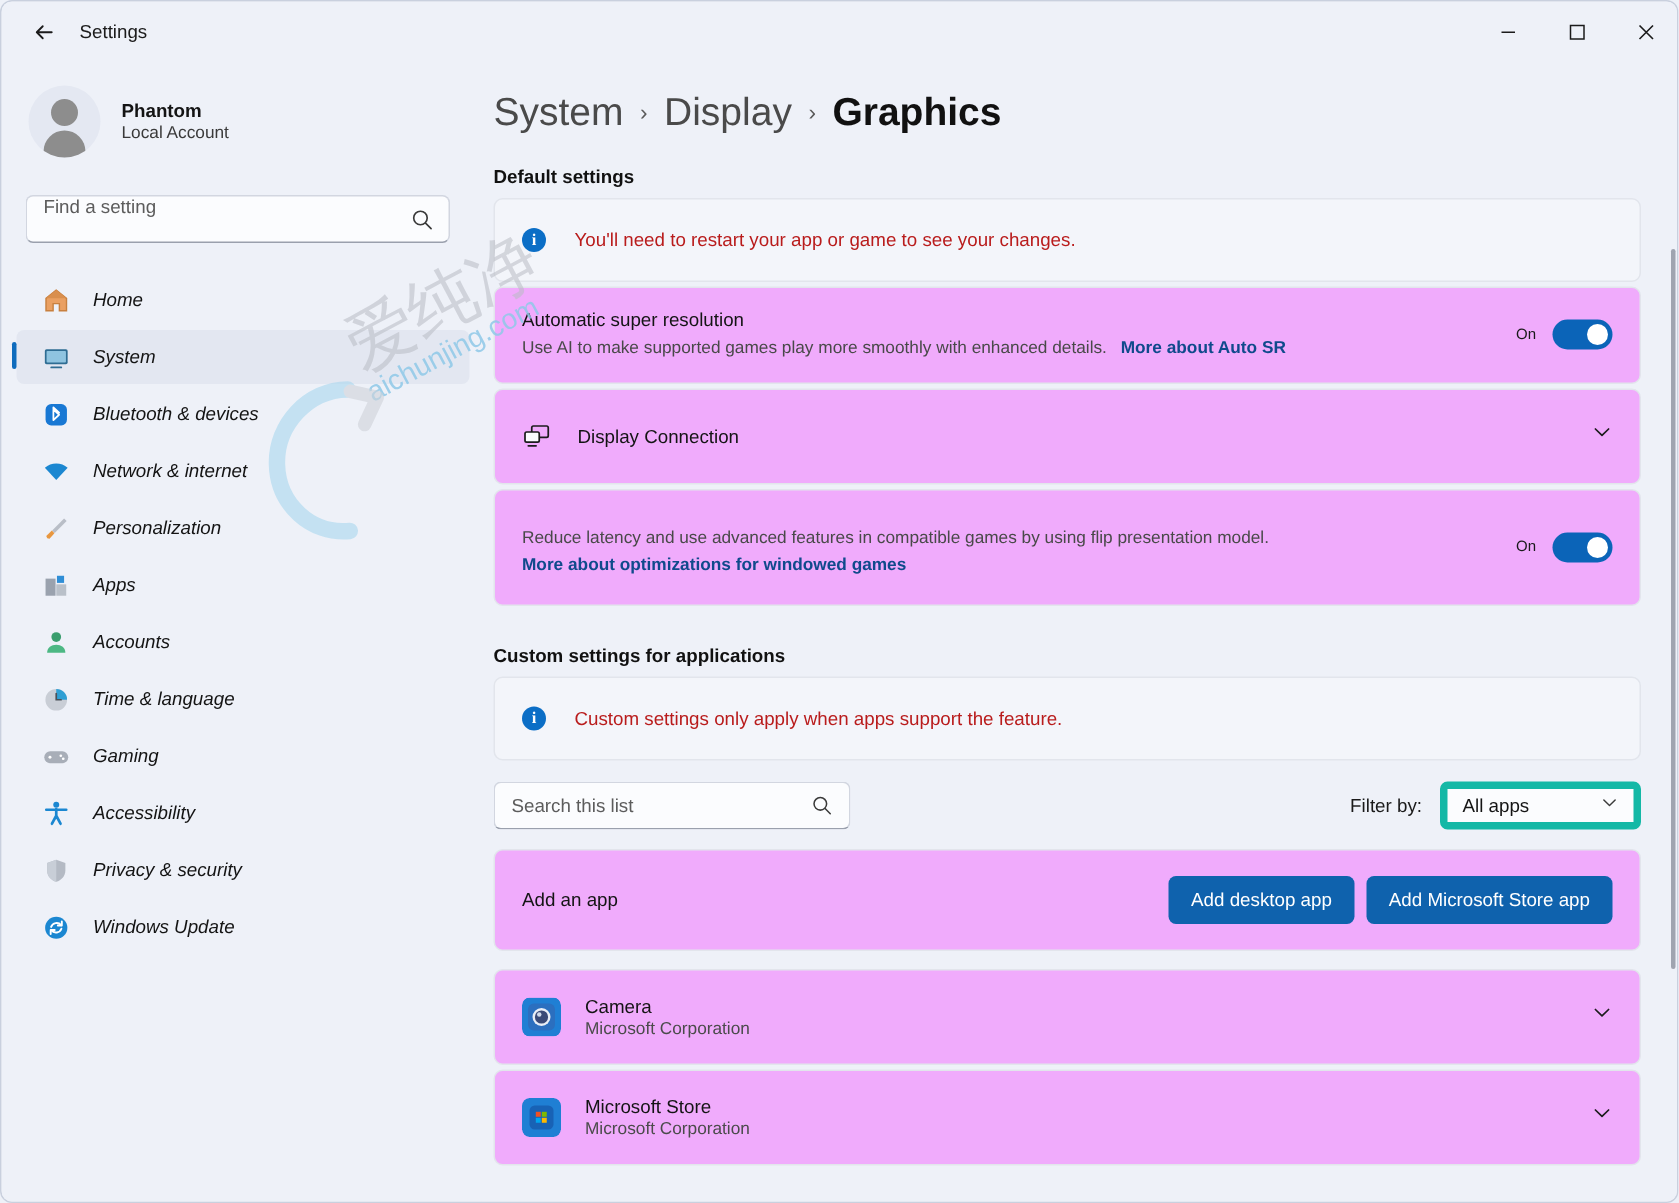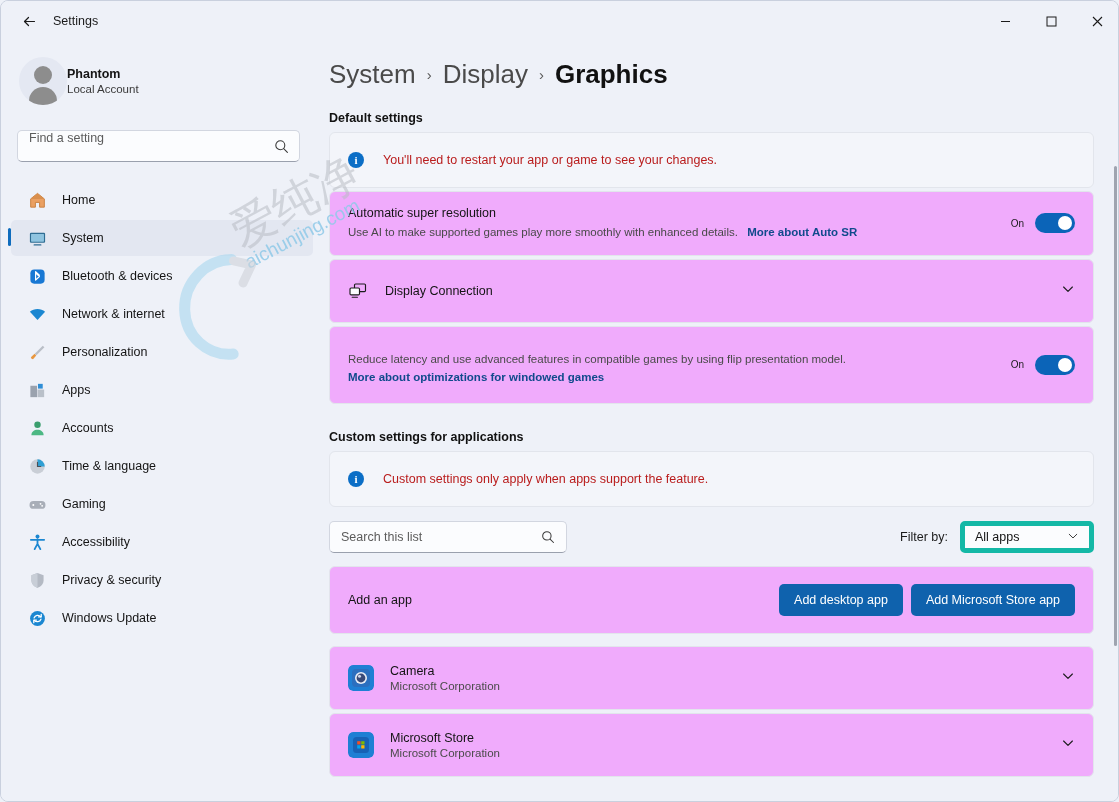--- a/index.html
+++ b/index.html
@@ -64,41 +64,41 @@
     position: absolute; left: 15px; top: 9px;
     width: 18px; height: 18px; border-radius: 50%;
     background: #8d8d8d;
   }
   #avatar .body {
     position: absolute; left: 10px; top: 30px;
     width: 28px; height: 20px;
     border-radius: 14px 14px 0 0;
     background: #8d8d8d;
   }
-  #profile-text { }
+  #profile-text { margin-left: 14px; }
   #profile-name { font-size: 12.5px; font-weight: bold; color: #141414; }
   #profile-sub { font-size: 11.5px; color: #3a3a3a; margin-top: 2px; }
 
   #find-setting {
     position: relative;
     margin: 25px 0 0 16px;
     width: 283px; height: 32px;
     background: #fbfcfe;
     border: 1px solid #d2d6e0;
     border-bottom-color: #9aa0ad;
     border-radius: 5px;
     display: flex; align-items: flex-start;
     cursor: text;
   }
   #find-setting .ph {
     margin-left: 11px; font-size: 12.5px; color: #5c5c5c;
   }
   #find-setting .mag { position: absolute; right: 10px; top: 8px; }
 
-  #navlist { margin-top: 20px; }
+  #navlist { margin-top: 20px; font-style: italic; }
   .nav-item {
     position: relative;
     display: flex; align-items: center;
     height: 36px; margin: 2px 8px 2px 10px;
     padding-left: 16px;
     border-radius: 5px;
     cursor: pointer;
   }
   .nav-item.selected { background: #e3e7f1; }
   .nav-item.selected::before {

